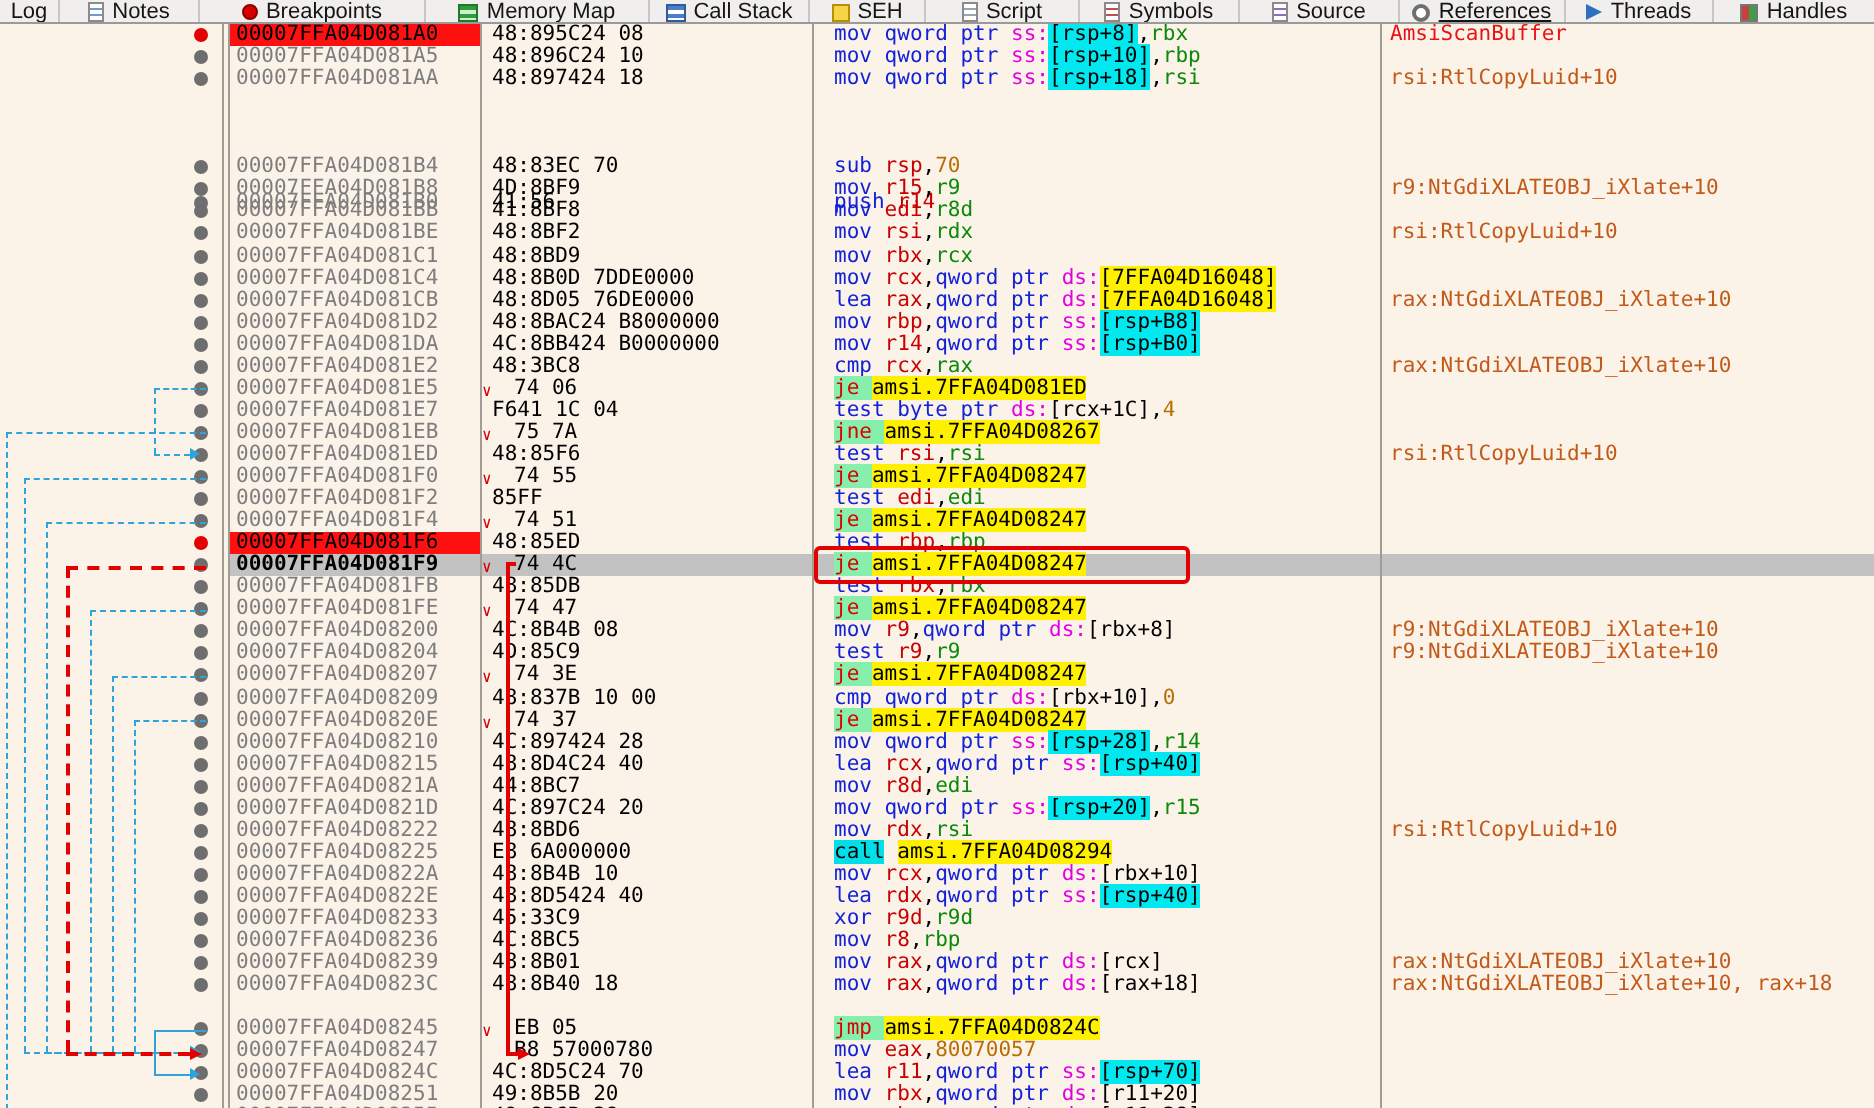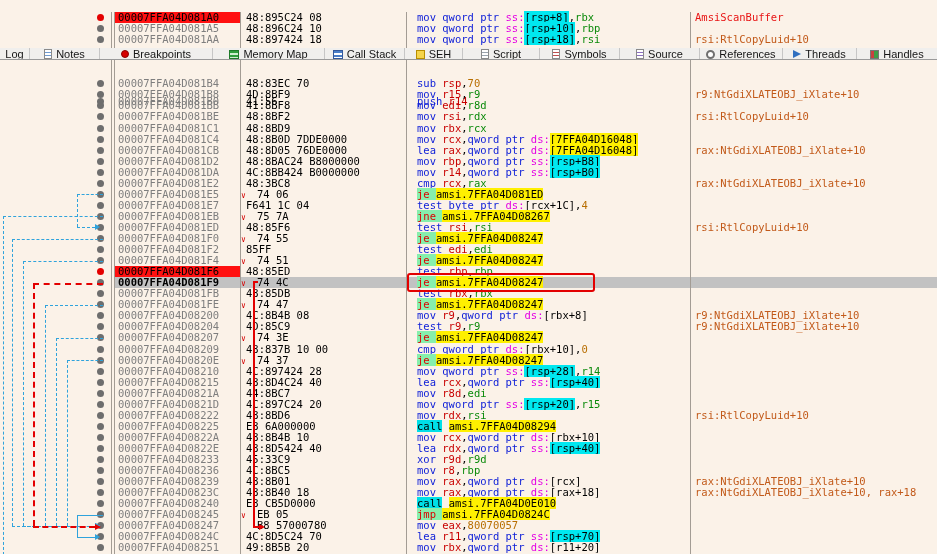--- a/index.html
+++ b/index.html
@@ -1,21 +1,21 @@
 <!DOCTYPE html>
 <html><head>
 <meta charset="utf-8">
 <style>
   html,body{margin:0;padding:0;}
   body{width:937px;height:554px;overflow:hidden;position:relative;
        background:#FBF2E8;font-family:"DejaVu Sans Mono",monospace;}
 
   
   #tabbar{position:absolute;top:0;left:0;width:937px;height:12px;z-index:10;
-          background:#F0EFED;border-bottom:1px solid #9A9A9A;display:flex;overflow:hidden;box-sizing:border-box;margin-top:48px;}
+          background:#F0EFED;border-bottom:1px solid #9A9A9A;display:flex;overflow:hidden;box-sizing:border-box;}
   .tab{display:flex;align-items:center;justify-content:center;gap:4px;height:12px;
        font-family:"Liberation Sans",sans-serif;font-size:11px;color:#151515;
        border-right:1px solid #C6C6C6;box-sizing:border-box;flex:0 0 auto;overflow:hidden;cursor:default;}
   .ic{display:inline-block;flex:0 0 auto;position:relative;}
   .ic-page{width:8px;height:10px;background:#fff;border:1px solid #8a8a8a;box-sizing:border-box;}
   .ic-notes{background:repeating-linear-gradient(#fff 0 2px,#6f9bd2 2px 3px);}
   .ic-script{background:repeating-linear-gradient(#fff 0 2px,#9aa4ae 2px 3px);}
   .ic-symbols{background:repeating-linear-gradient(#fff 0 2px,#c05050 2px 3px);}
   .ic-source{background:repeating-linear-gradient(#fff 0 2px,#8a6fc0 2px 3px);}
   .ic-bp{width:8px;height:8px;border-radius:50%;background:#D60000;border:1px solid #8d0000;box-sizing:border-box;}
@@ -152,21 +152,20 @@
     <div class="drow" style="top: 387.7px;"><span class="dot" style="left: 97px;"></span><span class="addr">00007FFA04D0821A</span><span class="bytes">44:8BC7</span><span class="ins"><span class="tk-m" style="position: static;">mov </span><span class="tk-r" style="position: static;">r8d</span><span class="tk-p" style="position: static;">,</span><span class="tk-g" style="position: static;">edi</span></span></div>
     <div class="drow" style="top: 398.75px;"><span class="dot" style="left: 97px;"></span><span class="addr">00007FFA04D0821D</span><span class="bytes">4C:897C24 20</span><span class="ins"><span class="tk-m" style="position: static;">mov </span><span class="tk-m" style="position: static;">qword ptr </span><span class="tk-s" style="position: static;">ss:</span><span class="tk-k" style="position: static;">[rsp+20]</span><span class="tk-p" style="position: static;">,</span><span class="tk-g" style="position: static;">r15</span></span></div>
     <div class="drow" style="top: 409.8px;"><span class="dot" style="left: 97px;"></span><span class="addr">00007FFA04D08222</span><span class="bytes">48:8BD6</span><span class="ins"><span class="tk-m" style="position: static;">mov </span><span class="tk-r" style="position: static;">rdx</span><span class="tk-p" style="position: static;">,</span><span class="tk-g" style="position: static;">rsi</span></span><span class="cmt">rsi:RtlCopyLuid+10</span></div>
     <div class="drow" style="top: 420.85px;"><span class="dot" style="left: 97px;"></span><span class="addr">00007FFA04D08225</span><span class="bytes">E8 6A000000</span><span class="ins"><span class="tk-c" style="position: static;">call</span><span class="tk-p" style="position: static;"> </span><span class="tk-t" style="position: static;">amsi.7FFA04D08294</span></span></div>
     <div class="drow" style="top: 431.9px;"><span class="dot" style="left: 97px;"></span><span class="addr">00007FFA04D0822A</span><span class="bytes">48:8B4B 10</span><span class="ins"><span class="tk-m" style="position: static;">mov </span><span class="tk-r" style="position: static;">rcx</span><span class="tk-p" style="position: static;">,</span><span class="tk-m" style="position: static;">qword ptr </span><span class="tk-s" style="position: static;">ds:</span><span class="tk-p" style="position: static;">[rbx+10]</span></span></div>
     <div class="drow" style="top: 442.95px;"><span class="dot" style="left: 97px;"></span><span class="addr">00007FFA04D0822E</span><span class="bytes">48:8D5424 40</span><span class="ins"><span class="tk-m" style="position: static;">lea </span><span class="tk-r" style="position: static;">rdx</span><span class="tk-p" style="position: static;">,</span><span class="tk-m" style="position: static;">qword ptr </span><span class="tk-s" style="position: static;">ss:</span><span class="tk-k" style="position: static;">[rsp+40]</span></span></div>
     <div class="drow" style="top: 454px;"><span class="dot" style="left: 97px;"></span><span class="addr">00007FFA04D08233</span><span class="bytes">45:33C9</span><span class="ins"><span class="tk-m" style="position: static;">xor </span><span class="tk-r" style="position: static;">r9d</span><span class="tk-p" style="position: static;">,</span><span class="tk-g" style="position: static;">r9d</span></span></div>
     <div class="drow" style="top: 465.05px;"><span class="dot" style="left: 97px;"></span><span class="addr">00007FFA04D08236</span><span class="bytes">4C:8BC5</span><span class="ins"><span class="tk-m" style="position: static;">mov </span><span class="tk-r" style="position: static;">r8</span><span class="tk-p" style="position: static;">,</span><span class="tk-g" style="position: static;">rbp</span></span></div>
     <div class="drow" style="top: 476.1px;"><span class="dot" style="left: 97px;"></span><span class="addr">00007FFA04D08239</span><span class="bytes">48:8B01</span><span class="ins"><span class="tk-m" style="position: static;">mov </span><span class="tk-r" style="position: static;">rax</span><span class="tk-p" style="position: static;">,</span><span class="tk-m" style="position: static;">qword ptr </span><span class="tk-s" style="position: static;">ds:</span><span class="tk-p" style="position: static;">[rcx]</span></span><span class="cmt">rax:NtGdiXLATEOBJ_iXlate+10</span></div>
     <div class="drow" style="top: 487.15px;"><span class="dot" style="left: 97px;"></span><span class="addr">00007FFA04D0823C</span><span class="bytes">48:8B40 18</span><span class="ins"><span class="tk-m" style="position: static;">mov </span><span class="tk-r" style="position: static;">rax</span><span class="tk-p" style="position: static;">,</span><span class="tk-m" style="position: static;">qword ptr </span><span class="tk-s" style="position: static;">ds:</span><span class="tk-p" style="position: static;">[rax+18]</span></span><span class="cmt">rax:NtGdiXLATEOBJ_iXlate+10, rax+18</span></div>
-    <div class="drow" style="top: 498.2px;"><span class="dot" style="left: 97px;"></span><span class="addr">00007FFA04D08240</span><span class="bytes">E8 CB5D0000</span><span class="ins"><span class="tk-c" style="position: static;">call</span><span class="tk-p" style="position: static;"> </span><span class="tk-t" style="position: static;">amsi.7FFA04D0E010</span></span></div>
     <div class="drow" style="top: 509.25px;"><span class="dot" style="left: 97px;"></span><span class="addr">00007FFA04D08245</span><span class="vmark">∨</span><span class="bytes ind">EB 05</span><span class="ins"><span class="tk-j" style="position: static;">jmp </span><span class="tk-t" style="position: static;">amsi.7FFA04D0824C</span></span></div>
     <div class="drow" style="top: 520.3px;"><span class="dot" style="left: 97px;"></span><span class="addr">00007FFA04D08247</span><span class="bytes ind">B8 57000780</span><span class="ins"><span class="tk-m" style="position: static;">mov </span><span class="tk-r" style="position: static;">eax</span><span class="tk-p" style="position: static;">,</span><span class="tk-n" style="position: static;">80070057</span></span></div>
     <div class="drow" style="top: 531.35px;"><span class="dot" style="left: 97px;"></span><span class="addr">00007FFA04D0824C</span><span class="bytes">4C:8D5C24 70</span><span class="ins"><span class="tk-m" style="position: static;">lea </span><span class="tk-r" style="position: static;">r11</span><span class="tk-p" style="position: static;">,</span><span class="tk-m" style="position: static;">qword ptr </span><span class="tk-s" style="position: static;">ss:</span><span class="tk-k" style="position: static;">[rsp+70]</span></span></div>
     <div class="drow" style="top: 542.4px;"><span class="dot" style="left: 97px;"></span><span class="addr">00007FFA04D08251</span><span class="bytes">49:8B5B 20</span><span class="ins"><span class="tk-m" style="position: static;">mov </span><span class="tk-r" style="position: static;">rbx</span><span class="tk-p" style="position: static;">,</span><span class="tk-m" style="position: static;">qword ptr </span><span class="tk-s" style="position: static;">ds:</span><span class="tk-p" style="position: static;">[r11+20]</span></span></div>
     <div class="drow" style="top: 553.45px;"><span class="addr">00007FFA04D08255</span><span class="bytes">49:8B6B 28</span><span class="ins"><span class="tk-m" style="position: static;">mov </span><span class="tk-r" style="position: static;">rbp</span><span class="tk-p" style="position: static;">,</span><span class="tk-m" style="position: static;">qword ptr </span><span class="tk-s" style="position: static;">ds:</span><span class="tk-p" style="position: static;">[r11+28]</span></span></div>
   </div>
 <div id="seps">
     <div class="vsep" style="left: 111px;"></div>
     <div class="vsep" style="left: 114px;"></div>
     <div class="vsep" style="left: 240px;"></div>

